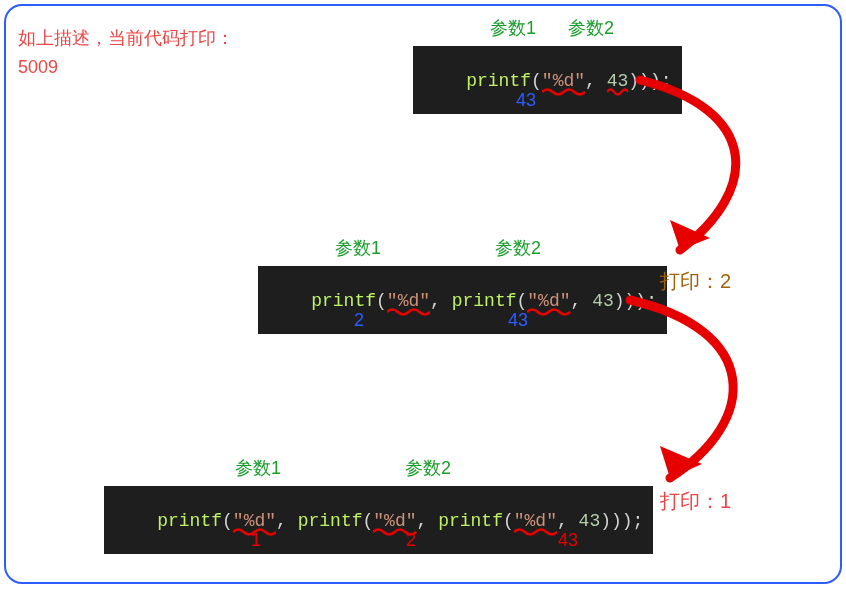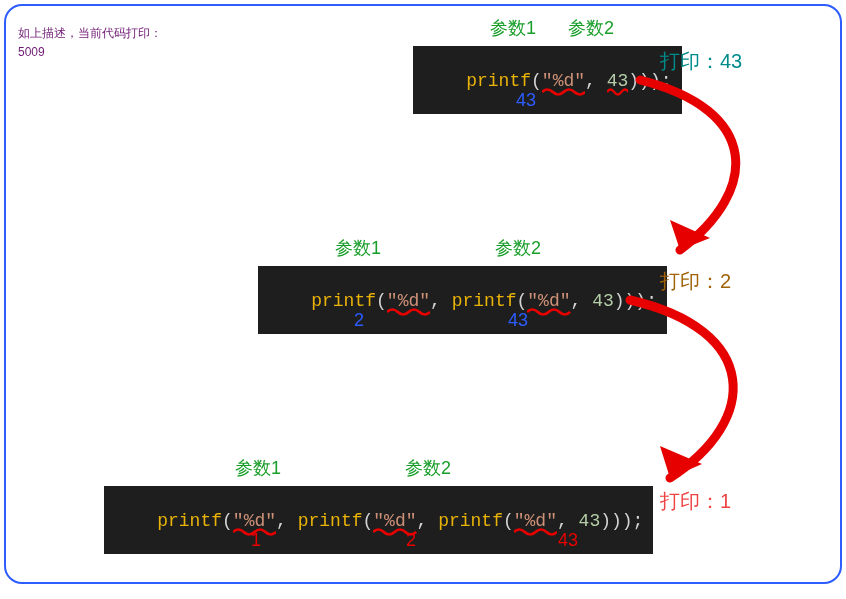--- a/index.html
+++ b/index.html
@@ -1,29 +1,29 @@
 <!DOCTYPE html>
 <html><head>
 <meta charset="utf-8">
 <style>
   html,body{margin:0;padding:0}
   body{font-family:"Microsoft YaHei",Arial,sans-serif;font-size:16px;background:#fff}
   .stage{position:relative;width:846px;height:599px}
   .frame{position:absolute;left:4px;top:4px;width:834px;height:576px;border:2px solid #2d5cff;border-radius:18px}
   .abs{position:absolute}
-  .desc{color:#701a75;font-size:12px;line-height:1.6}
+  .desc{color:#ef4444;font-size:18px;line-height:1.6}
   .param{color:#1a9e2b;font-size:18px}
   .print-teal{color:#008b8b;font-size:20px}
   .print-blue{color:#a16207;font-size:20px}
   .print-purple{color:#ef4444;font-size:20px}
   .retv{color:#e60000;font-size:20px}
   .below-blue{color:#2d5cff;font-size:18px}
   .below-red{color:#e60000;font-size:18px}
   .code{background:#1e1e1e;color:#d4d4d4;font-family:"Consolas","Courier New",monospace;font-size:18px;padding:5px 10px 3px 10px;white-space:pre;display:inline-block}
-  .kw{color:#eab308}
+  .kw{color:#bef264}
   .str{color:#ce9178}
   .num{color:#b5cea8}
   .pn{color:#d4d4d4}
   .squig{position:relative;display:inline-block}
   .squig svg{position:absolute;left:0;bottom:-6px;width:100%;height:10px}
   .watermark{color:#bcbcbc;font-size:13px}
   .arrow{position:absolute;pointer-events:none}
 </style>
 </head>
 <body>
@@ -40,23 +40,20 @@
   <div class="abs param" style="left:568px;top:16px">参数2</div>
 
   <div class="abs code" style="left:413px;top:46px">
     <span class="kw">printf</span><span class="pn">(</span><span class="squig"><span class="str">"%d"</span><svg viewBox="0 0 40 10" preserveAspectRatio="none">
           <path d="M0 5 Q5 0 10 5 T20 5 T30 5 T40 5" stroke="#e60000" stroke-width="2.5" fill="none"></path>
         </svg></span><span class="pn">, </span><span class="squig"><span class="num">43</span><svg viewBox="0 0 24 10" preserveAspectRatio="none">
           <path d="M0 5 Q4 0 8 5 T16 5 T24 5" stroke="#e60000" stroke-width="2.5" fill="none"></path>
         </svg></span><span class="pn">)));</span>
   </div>
 
-  <div class="abs print-teal" style="left:660px;top:48px">
-    <span>打印：</span><span>43</span>
-  </div>
 
   <div class="abs below-blue" style="left:516px;top:90px">43</div>
 
   <svg class="arrow" style="left:620px;top:70px;width:170px;height:200px">
     <path d="M20 10 C140 40 140 120 60 180" stroke="#e60000" stroke-width="9" fill="none" stroke-linecap="round"></path>
     <path d="M60 180 L50 150 L90 168 Z" fill="#e60000"></path>
   </svg>
 
   <div class="abs param" style="left:335px;top:236px">参数1</div>
   <div class="abs param" style="left:495px;top:236px">参数2</div>

